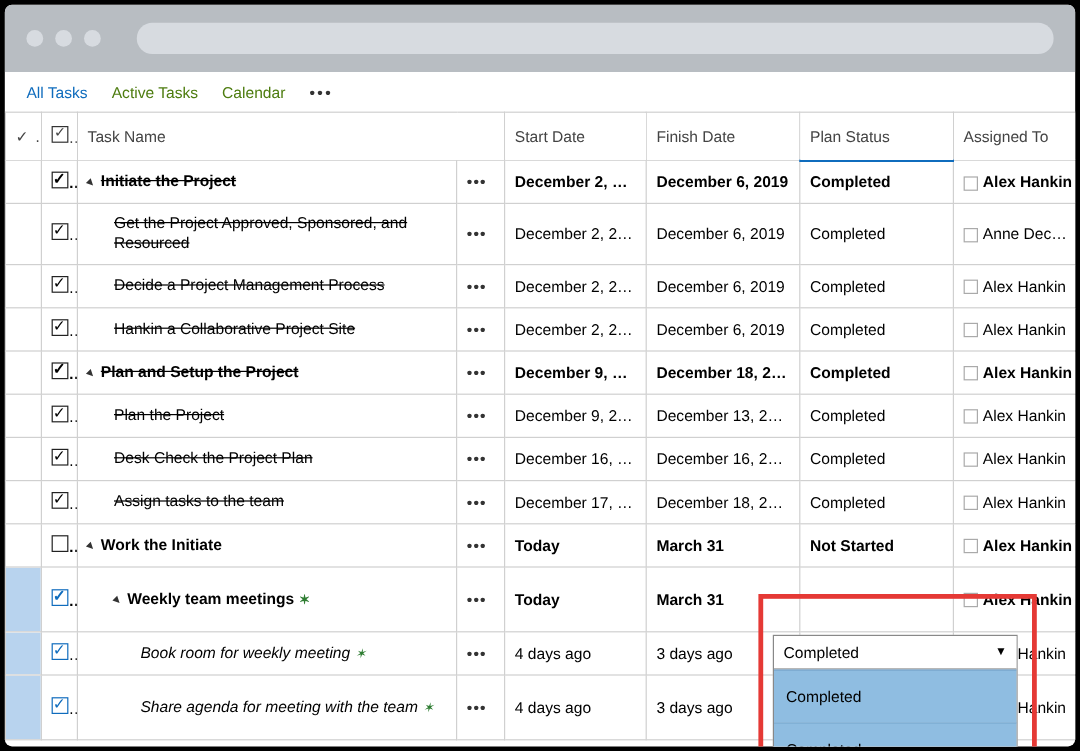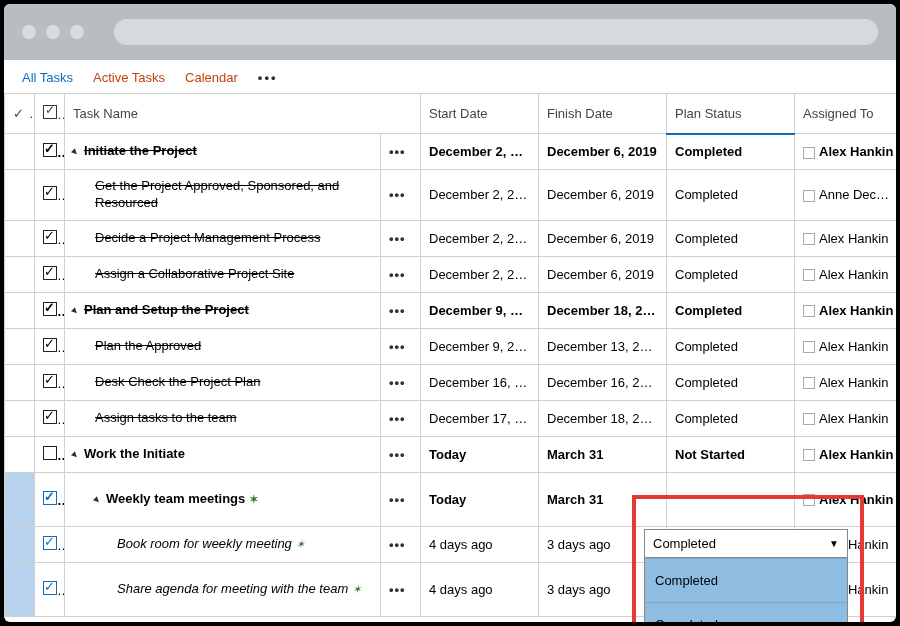--- a/index.html
+++ b/index.html
@@ -28,21 +28,21 @@
     gap: 10px;
   }
   .dot { width: 14px; height: 14px; border-radius: 50%; background: #d7dbe0; flex: 0 0 auto; }
   .address { flex: 1; height: 26px; background: #d7dbe0; border-radius: 13px; margin-left: 20px; }
   .tabs {
     display: flex;
     align-items: flex-start;
     gap: 20px;
     padding: 10px 18px 8px 18px;
   }
-  .tabs .tab { color: #c2410c; cursor: pointer; }
+  .tabs .tab { color: #4d7c0f; cursor: pointer; }
   .tabs .tab.active { color: #0f6cbd; }
   .tabs .more { letter-spacing: 2px; font-weight: bold; color: #333; cursor: pointer; }
 
   .grid { width: 100%; border-collapse: collapse; table-layout: fixed; }
   .grid th, .grid td {
     border: 1px solid #d0d0d0;
     padding: 8px 8px;
     text-align: left;
     vertical-align: middle;
     font-size: 13px;
@@ -210,21 +210,21 @@
             <td>December 2, 2019</td>
             <td>December 6, 2019</td>
             <td>Completed</td>
             <td class="assign-cell"><span class="chk-assign"></span><span>Alex Hankin</span></td>
           </tr>
           <tr id="row-3">
             <td class="selcell">
               <div class="selbar"></div>
             </td>
             <td style="text-align: center;"><span class="chk checked"></span></td>
-            <td class="wrap"><span class="indent1"><span class="strike">Assign a Collaborative Project Site</span></span></td>
+            <td class="wrap"><span class="indent1"><span class="strike">Hankin a Collaborative Project Site</span></span></td>
             <td class="more-cell">•••</td>
             <td>December 2, 2019</td>
             <td>December 6, 2019</td>
             <td>Completed</td>
             <td class="assign-cell"><span class="chk-assign"></span><span>Alex Hankin</span></td>
           </tr>
           <tr id="row-4" class="row-bold">
             <td class="selcell">
               <div class="selbar"></div>
             </td>
@@ -234,21 +234,21 @@
             <td>December 9, 2019</td>
             <td>December 18, 2019</td>
             <td>Completed</td>
             <td class="assign-cell"><span class="chk-assign"></span><span style="font-weight: 700;">Alex Hankin</span></td>
           </tr>
           <tr id="row-5">
             <td class="selcell">
               <div class="selbar"></div>
             </td>
             <td style="text-align: center;"><span class="chk checked"></span></td>
-            <td class="wrap"><span class="indent1"><span class="strike">Plan the Approved</span></span></td>
+            <td class="wrap"><span class="indent1"><span class="strike">Plan the Project</span></span></td>
             <td class="more-cell">•••</td>
             <td>December 9, 2019</td>
             <td>December 13, 2019</td>
             <td>Completed</td>
             <td class="assign-cell"><span class="chk-assign"></span><span>Alex Hankin</span></td>
           </tr>
           <tr id="row-6">
             <td class="selcell">
               <div class="selbar"></div>
             </td>

